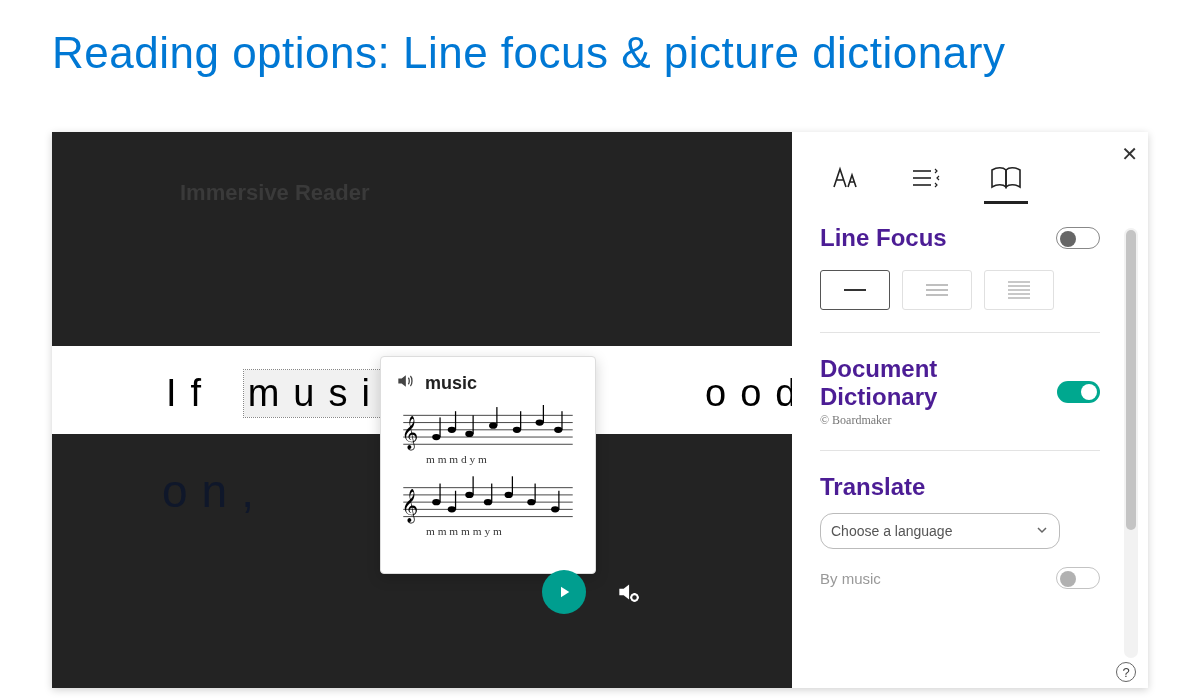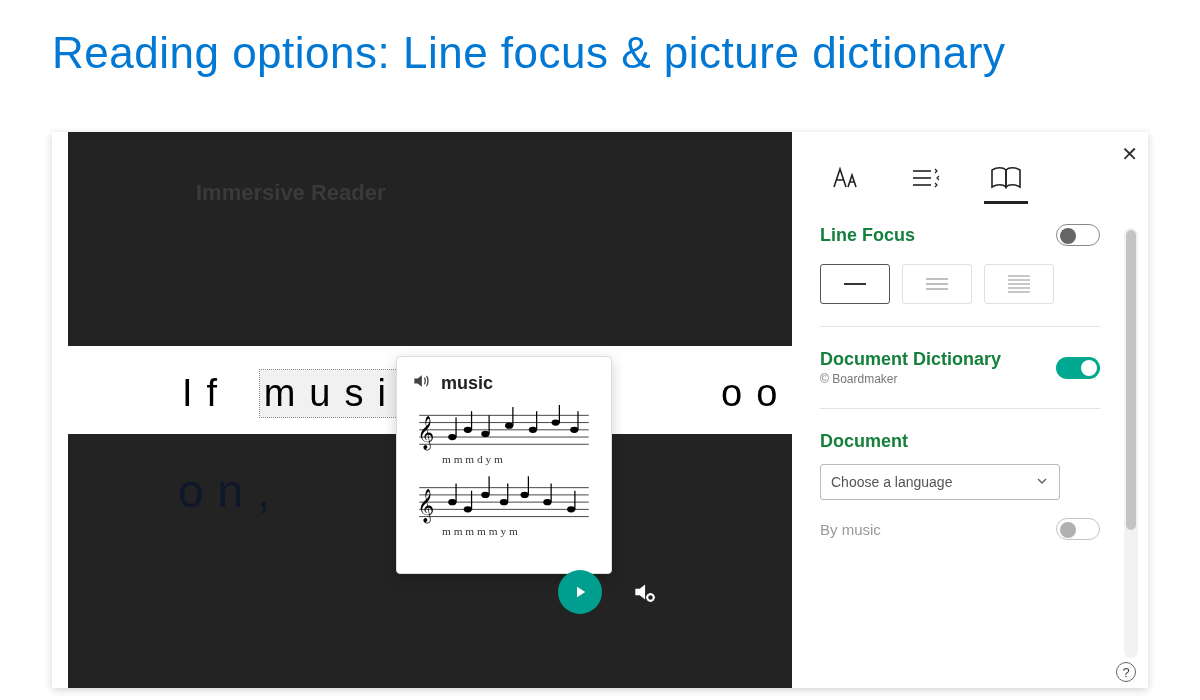--- a/index.html
+++ b/index.html
@@ -1,21 +1,21 @@
 <!DOCTYPE html>
 <html><head>
 <meta charset="utf-8">
 <style>
   * { box-sizing: border-box; margin: 0; padding: 0; }
   html, body { width: 1200px; height: 700px; font-family: "Segoe UI", Arial, sans-serif; background: #fff; overflow: hidden; }
   .page-title { font-size: 44px; font-weight: 300; color: #0078d4; padding: 28px 8px 20px 52px; letter-spacing: 0.5px; }
 
   .app-frame { position: absolute; left: 52px; top: 132px; width: 1096px; height: 556px; background: #fff; }
 
-  .reader-area { position: absolute; left: 16px; top: 0; width: 740px; height: 556px; background: #fff; overflow: hidden; }
+  .reader-area { position: absolute; left: 0; top: 0; width: 740px; height: 556px; background: #fff; overflow: hidden; }
   .dark-band { position: absolute; left: 0; width: 740px; background: #232323; }
   .band-top { top: 0; height: 214px; }
   .band-mid2 { top: 302px; height: 106px; background: #232323; }
   .band-below { top: 408px; height: 148px; background: #232323; }
 
   .ir-label { position: absolute; left: 128px; top: 48px; font-size: 22px; font-weight: 600; color: #3a3a3a; }
 
   .focus-line { position: absolute; top: 238px; left: 110px; font-size: 38px; letter-spacing: 14px; color: #000; white-space: nowrap; }
   .focus-line span.word { display: inline-block; padding: 2px 4px; }
   .focus-line span.word.hl { background: #f1f1f1; outline: 1px dotted #888; }
@@ -35,41 +35,41 @@
   .panel { position: absolute; right: 0; top: 0; width: 356px; height: 556px; background: #fff; }
   .close-x { position: absolute; right: 10px; top: 10px; font-size: 20px; color: #333; cursor: pointer; }
   .tabs { display: flex; gap: 44px; padding: 28px 36px 14px 36px; }
   .tab { width: 36px; height: 36px; display: flex; align-items: center; justify-content: center; cursor: pointer; position: relative; }
   .tab.active::after { content: ""; position: absolute; bottom: -8px; left: -4px; right: -4px; height: 3px; background: #222; }
 
   .panel-body { position: absolute; left: 14px; top: 92px; right: 34px; bottom: 0; overflow: hidden; padding: 0 14px; }
   .scrollbar { position: absolute; right: 10px; top: 96px; width: 14px; height: 430px; background: #f2f2f2; border-radius: 7px; }
   .scrollbar .thumb { position: absolute; left: 2px; top: 2px; width: 10px; height: 300px; background: #c4c4c4; border-radius: 5px; }
 
-  .section-label { font-size: 18px; font-weight: 600; color: #15803d; }
-  .section-sub { font-size: 12px; color: #777; margin-top: 2px; }
+  .section-label { font-size: 24px; font-weight: 600; color: #4c1d95; }
+  .section-sub { font-size: 12px; color: #777; margin-top: 2px; font-family: Liberation Serif, serif; }
 
   .row { display: flex; align-items: center; justify-content: space-between; }
   .sep { border-top: 1px solid #e3e3e3; margin: 22px 0; }
 
   .toggle { width: 44px; height: 22px; border-radius: 11px; position: relative; cursor: pointer; }
   .toggle .knob { position: absolute; width: 16px; height: 16px; border-radius: 50%; top: 3px; }
   .toggle.off { background: #fff; border: 1px solid #888; }
   .toggle.off .knob { left: 3px; background: #666; }
   .toggle.on { background: #00a88f; }
   .toggle.on .knob { right: 3px; background: #fff; }
   .toggle.disabled { opacity: 0.5; }
 
   .lf-options { display: flex; gap: 12px; margin-top: 18px; }
   .lf-opt { width: 70px; height: 40px; border: 1px solid #e0e0e0; border-radius: 3px; display: flex; align-items: center; justify-content: center; cursor: pointer; }
   .lf-opt.sel { border: 1.5px solid #555; }
   .lf-opt svg { stroke: #aaa; }
   .lf-opt.sel svg { stroke: #333; }
 
-  .dropdown { margin-top: 12px; width: 240px; height: 36px; border: 1px solid #bbb; border-radius: 3px; display: flex; align-items: center; justify-content: space-between; padding: 0 10px; font-size: 14px; color: #555; cursor: pointer; }
+  .dropdown { margin-top: 12px; width: 240px; height: 36px; border: 1px solid #bbb; border-radius: 13px; display: flex; align-items: center; justify-content: space-between; padding: 0 10px; font-size: 14px; color: #555; cursor: pointer; }
 
   .greyed { color: #999; font-size: 15px; }
   .trans-row { display: flex; align-items: center; justify-content: space-between; margin-top: 18px; }
 
   .help { position: absolute; right: 12px; bottom: 6px; width: 20px; height: 20px; border: 1px solid #666; border-radius: 50%; font-size: 13px; color: #444; display: flex; align-items: center; justify-content: center; cursor: pointer; }
 
   
   .app-frame { box-shadow: 0 2px 8px rgba(0,0,0,0.18); }
 </style>
 </head>
@@ -245,21 +245,21 @@
           <div class="section-label">Document Dictionary</div>
           <div class="section-sub">© Boardmaker</div>
         </div>
         <div class="toggle on">
             <div class="knob"></div>
           </div>
       </div>
 
       <div class="sep"></div>
 
-      <div class="section-label">Document</div>
+      <div class="section-label">Translate</div>
       <div class="dropdown">
         <span>Choose a language</span>
         <span><svg width="14" height="14" viewBox="0 0 14 14" fill="none" stroke="#666" stroke-width="1.5">
               <path d="M3 5l4 4 4-4"></path>
             </svg></span>
       </div>
 
       <div class="trans-row">
         <div class="greyed">By music</div>
         <div class="toggle off disabled">

